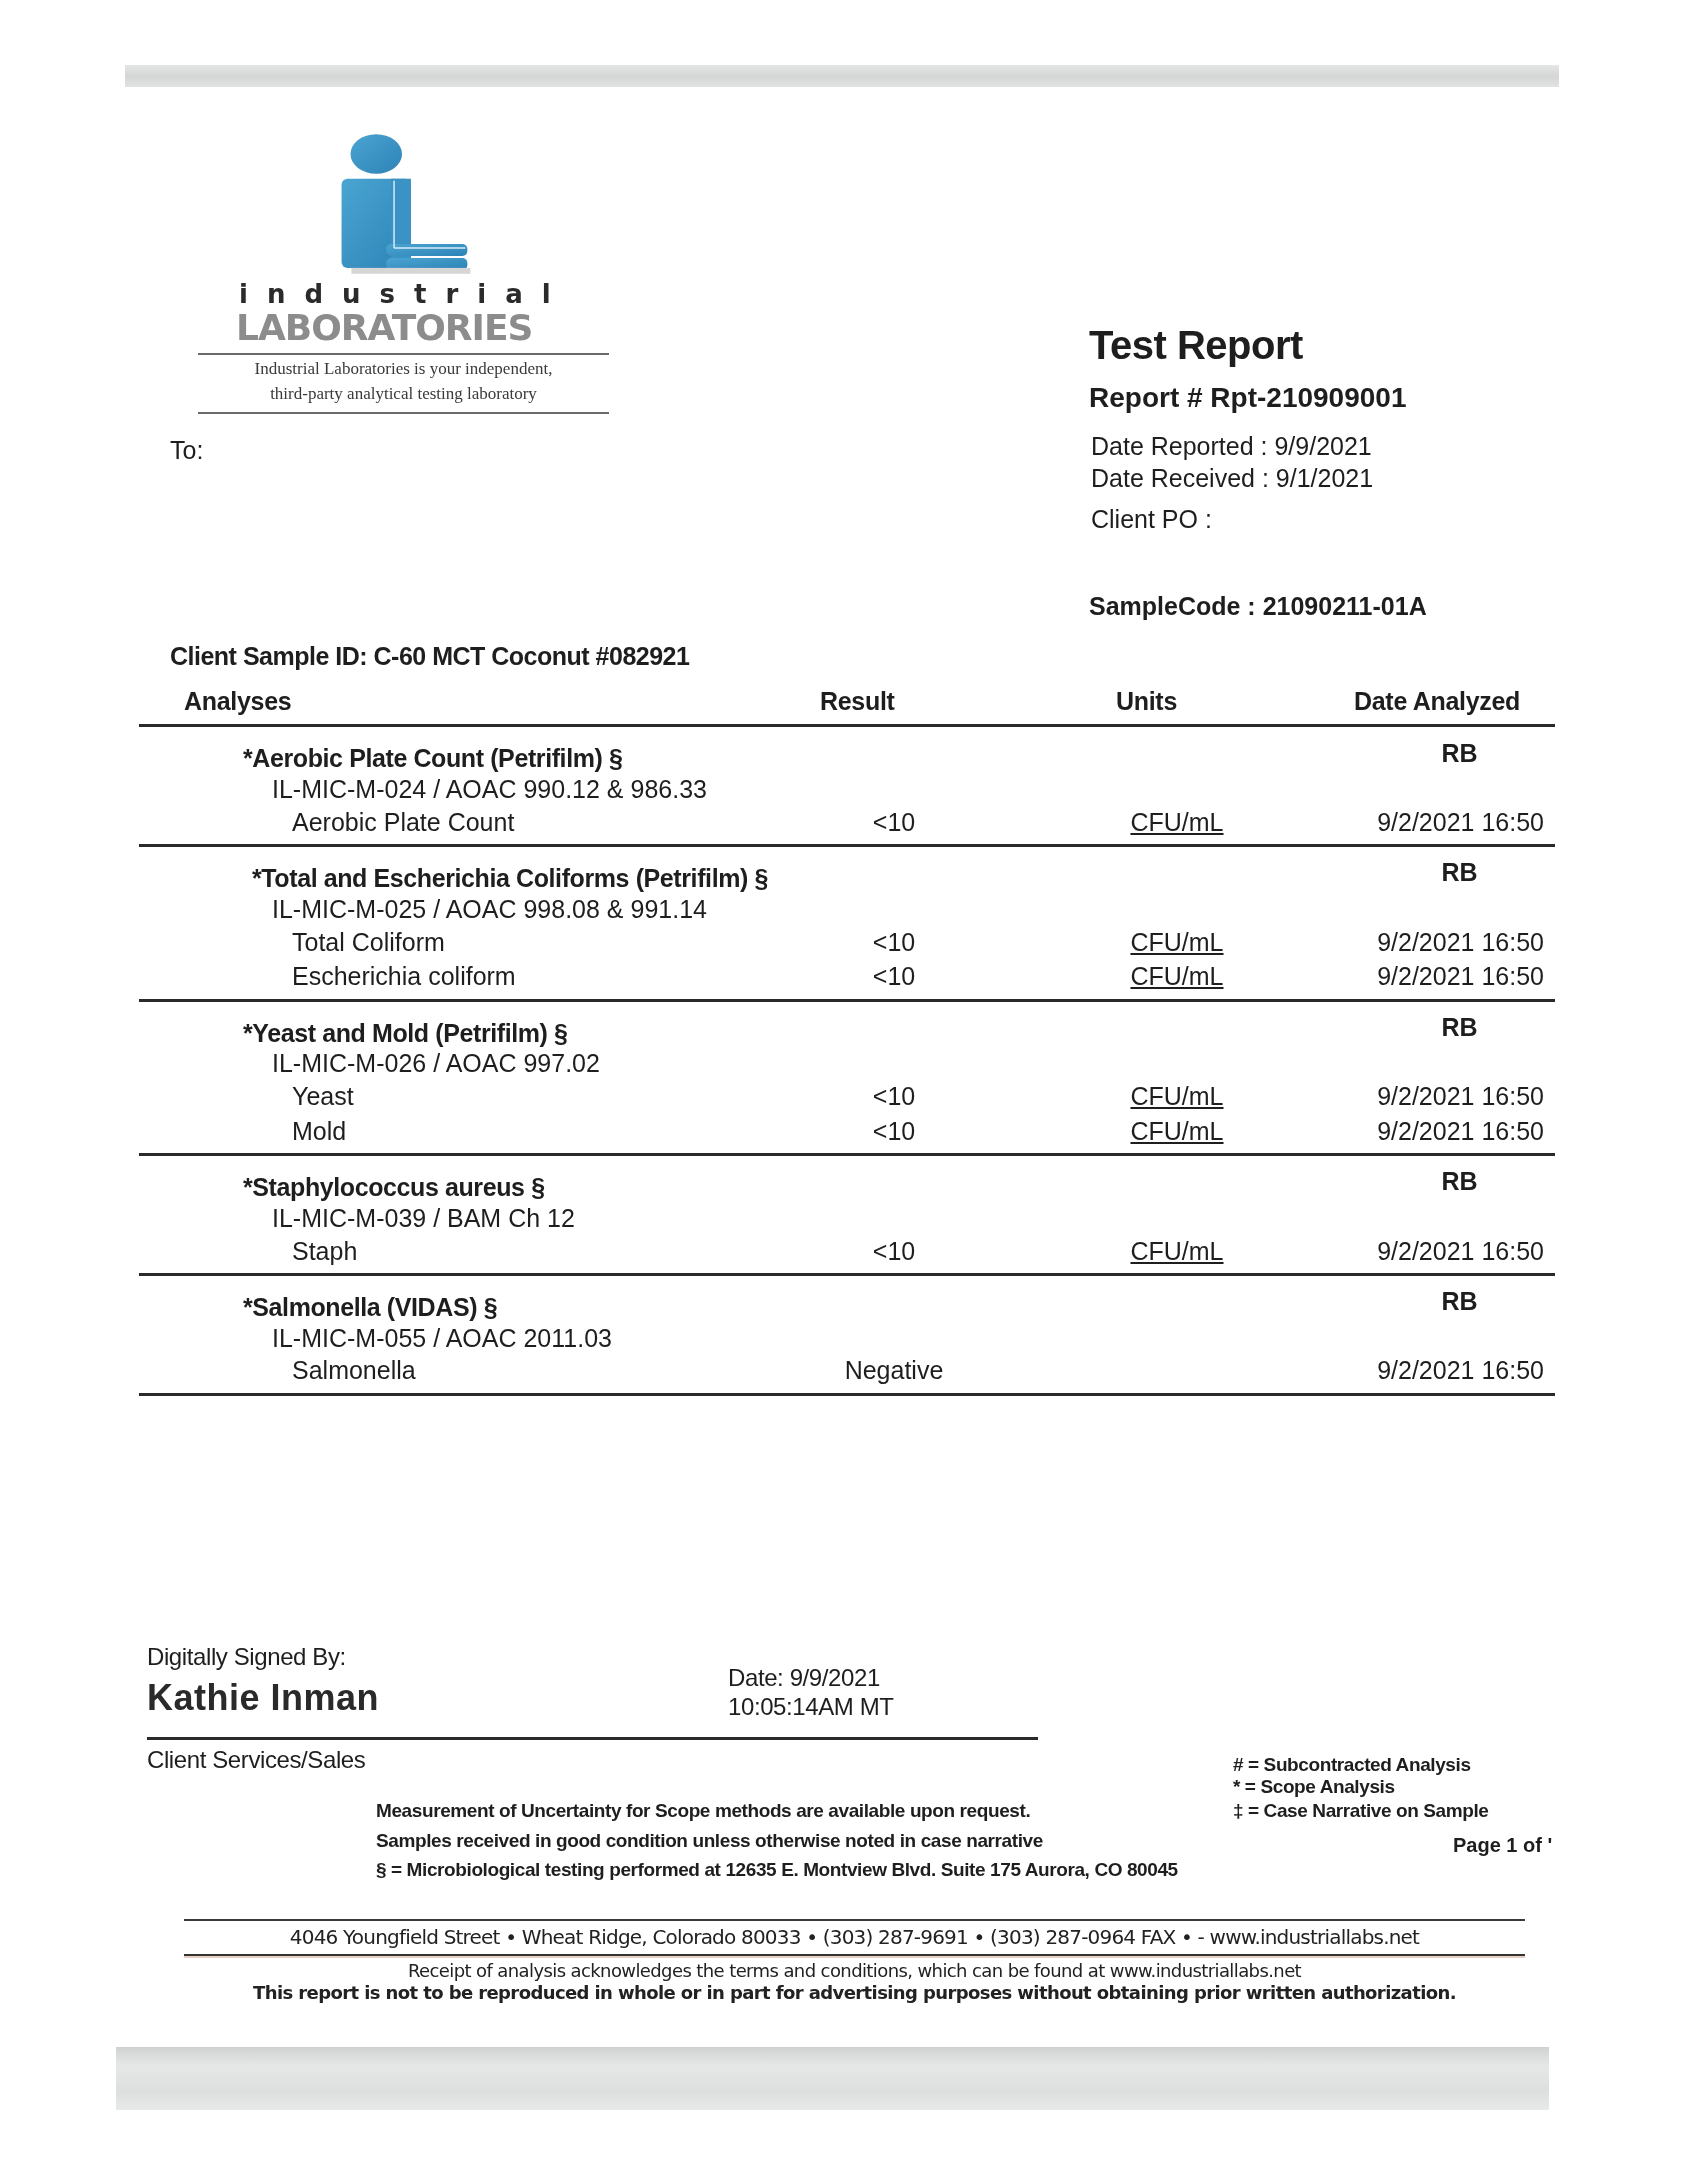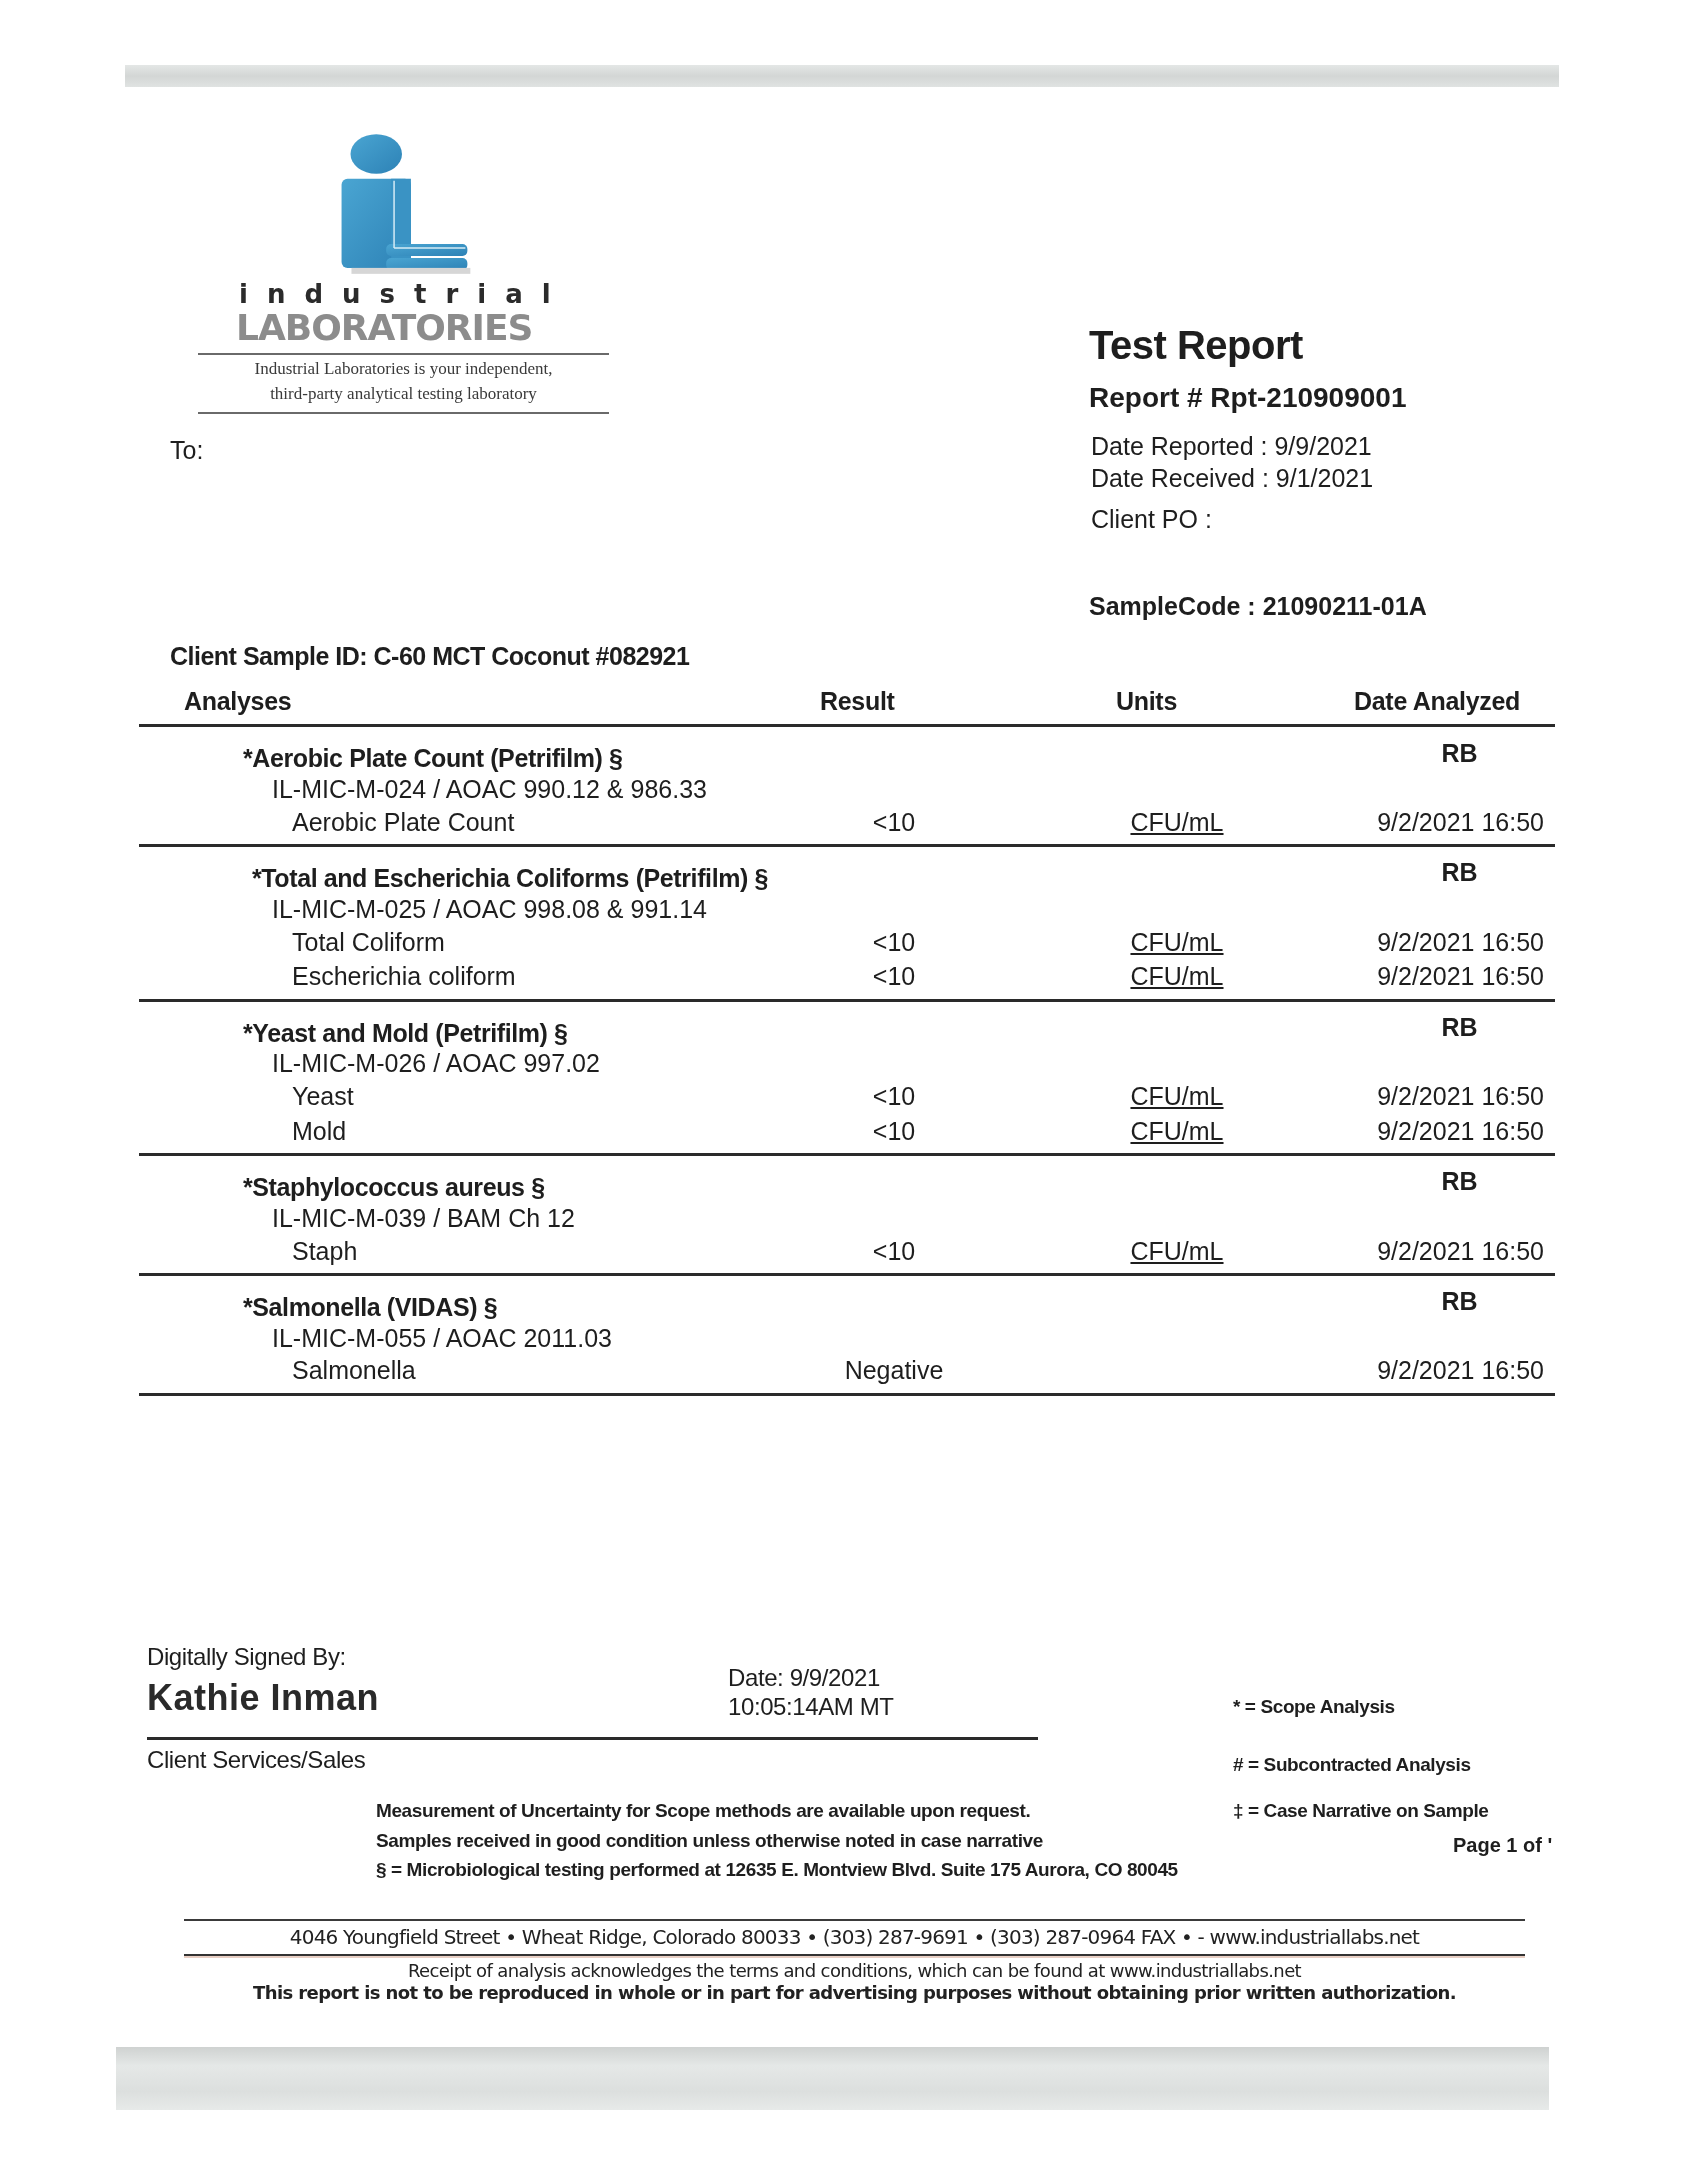--- a/index.html
+++ b/index.html
@@ -179,21 +179,21 @@
   <div>10:05:14AM MT</div>
 </div>
 <div class="sig-rule"></div>
 <div class="abs sig-role">Client Services/Sales</div>
 
 <div class="abs notes" style="top:1800px">Measurement of Uncertainty for Scope methods are available upon request.</div>
 <div class="abs notes" style="top:1830px">Samples received in good condition unless otherwise noted in case narrative</div>
 <div class="abs notes" style="top:1859px">§ = Microbiological testing performed at 12635 E. Montview Blvd. Suite 175 Aurora, CO 80045</div>
 
 <div class="abs legend" style="top:1754px"># = Subcontracted Analysis</div>
-<div class="abs legend" style="top:1696px">* = Scope Analysis</div>
+<div class="abs legend" style="top:1776px">* = Scope Analysis</div>
 <div class="abs legend" style="top:1800px">‡ = Case Narrative on Sample</div>
 <div class="abs page">Page 1 of '</div>
 
 <div class="foot-rule" style="top:1919px"></div>
 <div class="abs foot-addr">4046 Youngfield Street  •  Wheat Ridge, Colorado 80033 • (303) 287-9691 • (303) 287-0964 FAX • - www.industriallabs.net</div>
 <div class="foot-rule2" style="top:1954px"></div>
 <div class="abs foot-line" style="top:1960px">Receipt of analysis acknowledges the terms and conditions, which can be found at www.industriallabs.net</div>
 <div class="abs foot-line" style="top:1982px; font-weight:bold">This report is not to be reproduced in whole or in part for advertising purposes without obtaining prior written authorization.</div>
 
 <div class="band-bottom"></div>

